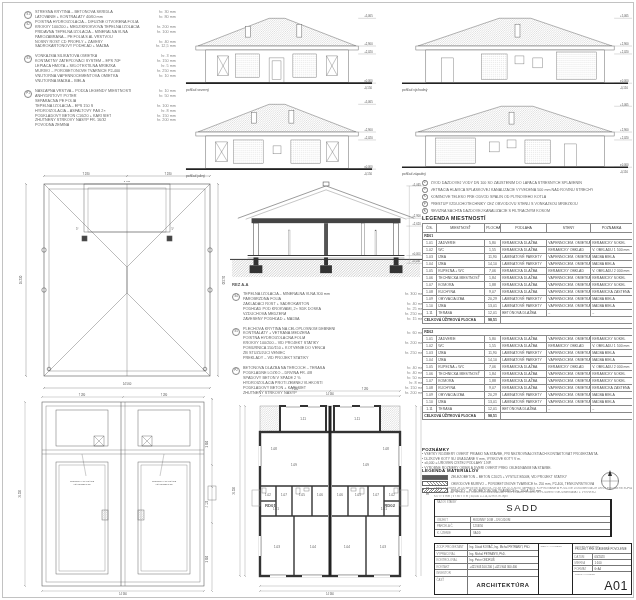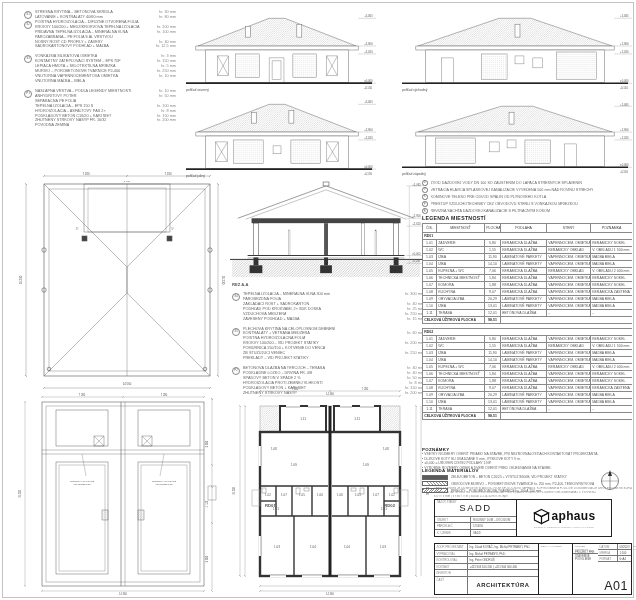--- a/index.html
+++ b/index.html
@@ -58,21 +58,21 @@
 .tb-lower{display:flex;height:52px;margin-top:3px}
 .tb-people{width:104px;border-right:.8px solid #222;display:flex;flex-direction:column}
 .prow{display:flex;height:6.6px;border-bottom:.5px solid #777;font-size:2.8px}
 .prow .l{width:33px;border-right:.5px solid #777;padding:1px 1.5px;color:#888;overflow:hidden;white-space:nowrap}
 .prow .v{flex:1;padding:1px 1.5px;color:#555;overflow:hidden;white-space:nowrap}
 .partrow{flex:1;display:flex;font-size:2.8px}
 .partrow .l{width:33px;border-right:.5px solid #777;padding:1px 1.5px;color:#888}
 .partrow .v{flex:1;display:flex;align-items:center;justify-content:center;font-weight:bold;font-size:5.8px;letter-spacing:.6px;color:#222}
 .tb-content{width:34px;border-right:.8px solid #222;position:relative}
 .tb-content .lbl{position:absolute;top:1px;left:1.5px;font-size:2.5px;color:#888}
-.tb-meta{flex:1;display:flex;flex-direction:row}
+.tb-meta{flex:1;display:flex;flex-direction:column}
 .mhead{height:10px;border-bottom:.5px solid #777;font-size:2.8px;color:#555;padding:1px 2px;line-height:1.25}
 .mhead .s{color:#888;font-size:2.5px}
 .mrow2{display:flex;height:6px;border-bottom:.5px solid #777;font-size:2.8px}
 .mrow2 .l{width:20px;border-right:.5px solid #777;padding:.8px 1.5px;color:#888}
 .mrow2 .v{flex:1;padding:.8px 1.5px;color:#555}
 .mnum{flex:1;position:relative}
 .mnum .lbl{position:absolute;top:1px;left:2px;font-size:2.5px;color:#888}
 .mnum .val{position:absolute;right:3px;bottom:1px;font-size:12.5px;color:#222;letter-spacing:.5px}
 </style>
 </head>
@@ -1096,31 +1096,20 @@
             <span class="l">PARCELA Č.</span>
             <span class="v">1234/56</span>
           </div>
 
           <div class="tb-irow">
             <span class="l">K. ÚZEMIE</span>
             <span class="v">SADD</span>
           </div>
         </div>
     </div>
-    <div class="tb-logo">
-      <span class="word">
-        <svg width="17" height="17" viewBox="0 0 24 24">
-          <polygon points="12,2 22,7 12,12 2,7" fill="none" stroke="#111" stroke-width="1.6"></polygon>
-          <polygon points="2,7 12,12 12,22 2,17" f="" fill="none" stroke="#111" stroke-width="1.6"></polygon>
-          <polygon points="22,7 12,12 12,22 22,17" fill="none" stroke="#111" stroke-width="1.6"></polygon>
-        </svg>
-        <span>aphaus</span>
-      </span>
-      <span class="tag">PROJEKTY RODINNÝCH DOMOV | WWW.APHAUS.SK</span>
-    </div>
   </div>
 
   <div class="blk tb tb-lower" style="left:434px;top:540px;width:198px">
     <div class="tb-people">
       <div>
 
           <div class="prow">
             <span class="l">ZODP. PROJEKTANT</span>
             <span class="v">Ing. Dávid KOVÁČ, Ing. Michal PETRÁNYI, PhD.</span>
           </div>

